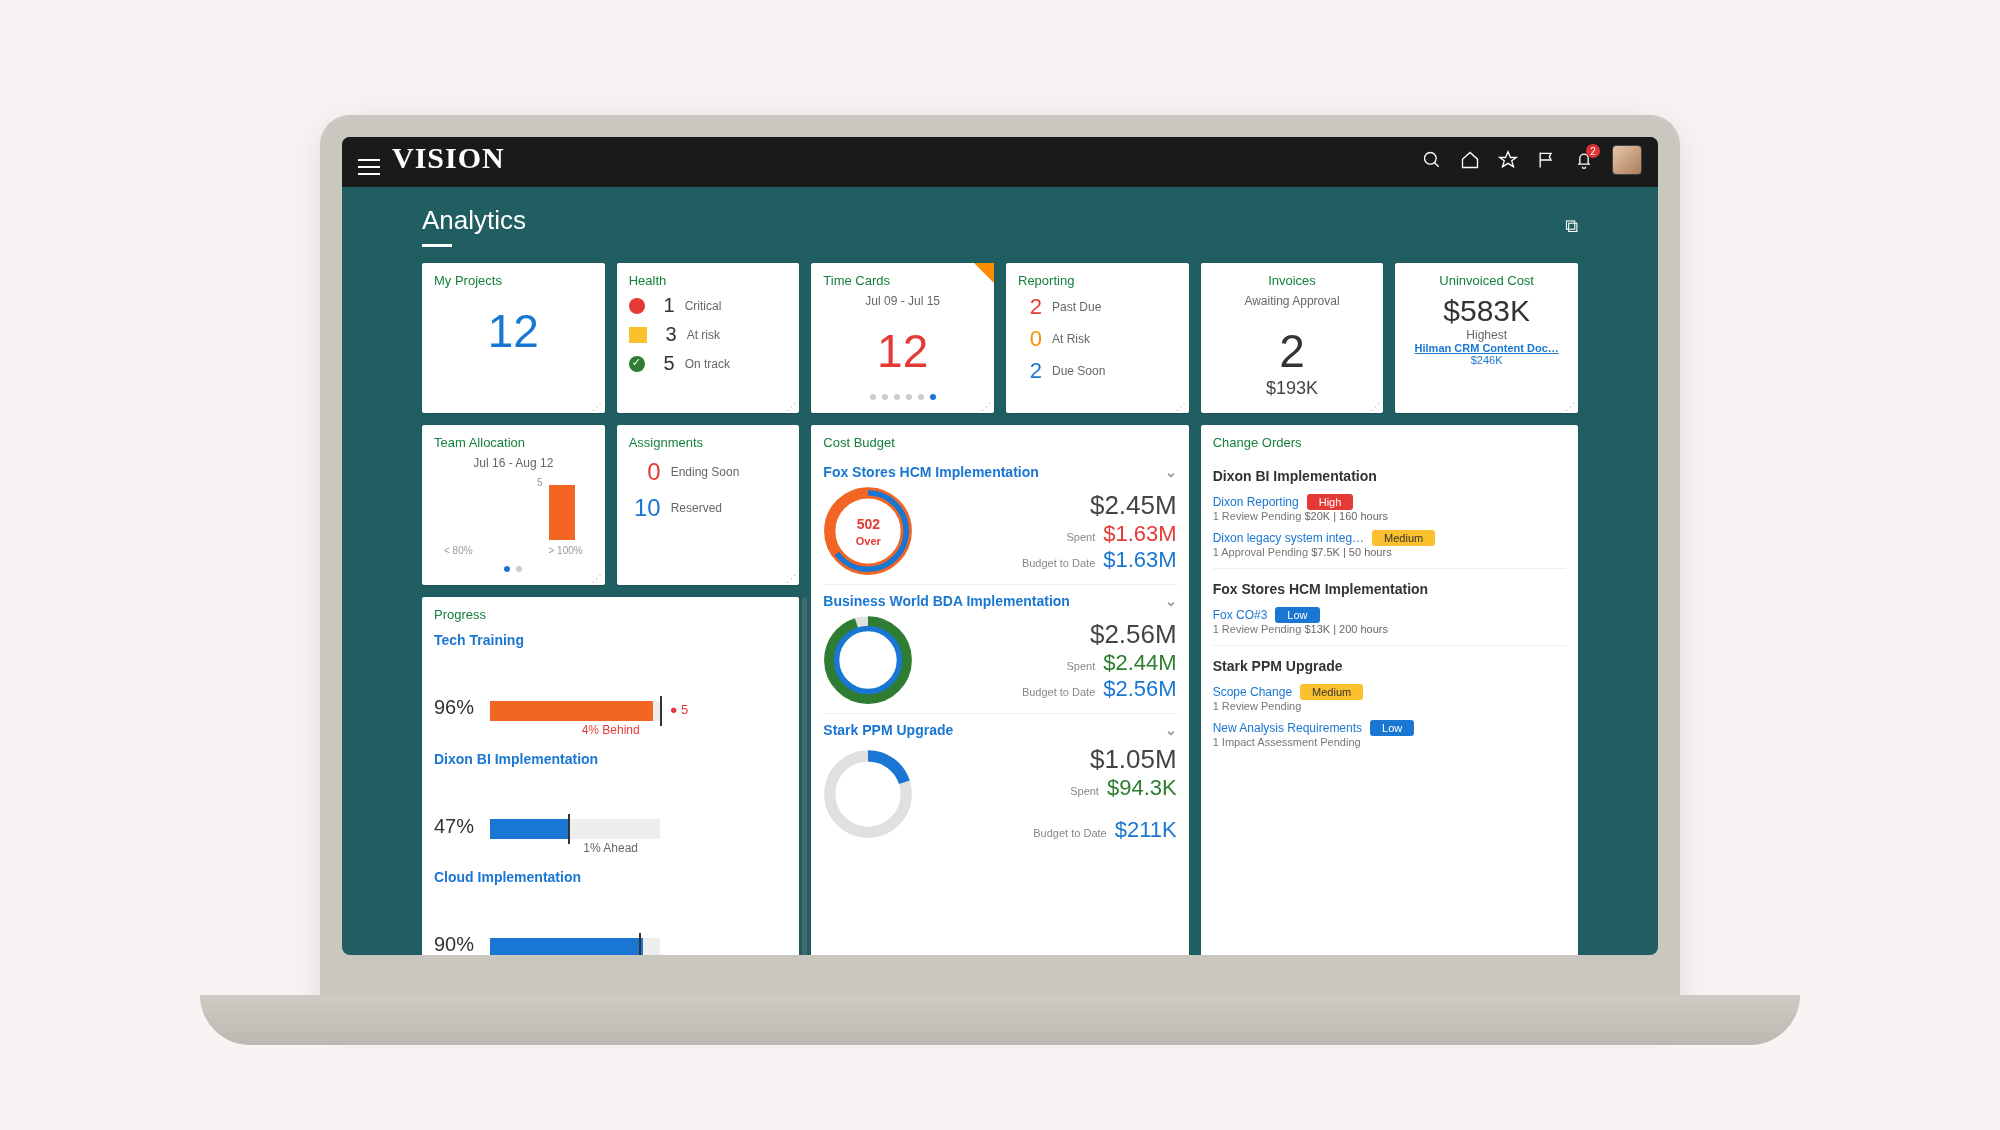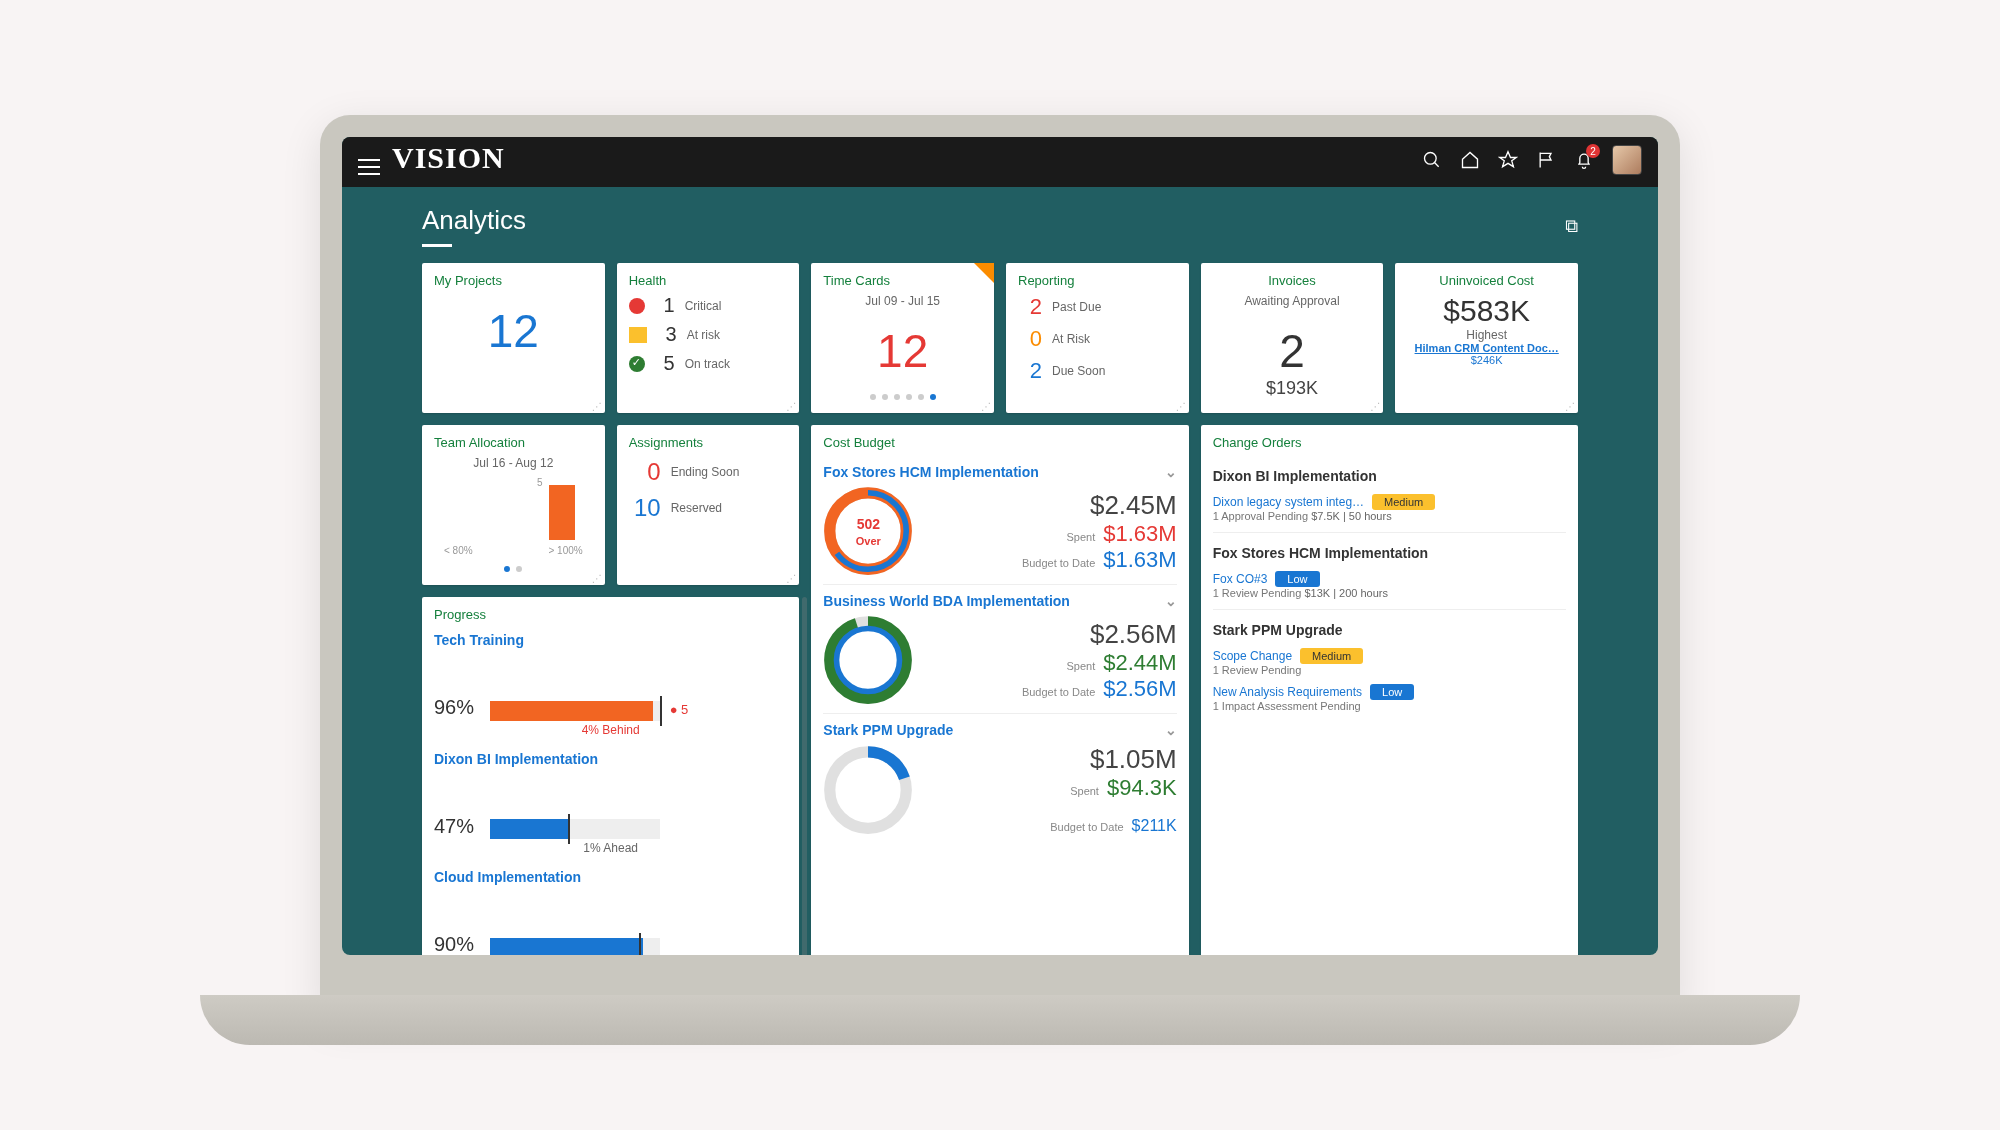--- a/index.html
+++ b/index.html
@@ -366,34 +366,41 @@
        <div class="bstats">
          <div class="row">
                     <span class="big">$1.05M</span>
                   </div>
          <div class="row">
                     <span class="lbl">Spent</span>
            <span style="font-size:22px;color:#2e7d32;">$94.3K</span>
                   </div>
          <div class="row">
                     <span class="lbl">Budget to Date</span>
-           <span style="font-size:16px;color:#1976d2;margin-top:16px;">$211K</span>
+           <span style="font-size:22px;color:#1976d2;margin-top:16px;">$211K</span>
                   </div>
        </div>
      </div>
    </div>
           </div>
         <div class="dragdot">⋰</div>
       </div>
 
       <div class="card orders-card span2" style="grid-row:span 2;">
         <h4>Change Orders</h4>
         <div id="order-groups">
             <div class="ogroup">
       <div class="oproj">Dixon BI Implementation</div>
+      <div class="oitem">
+       <a href="#">Dixon Reporting</a>
+       <span class="pill high">High</span>
+       <div class="osub">1 Review Pending
+         <span class="oright">$20K | 160 hours</span>
+       </div>
+     </div>
               <div class="oitem">
        <a href="#">Dixon legacy system integ…</a>
        <span class="pill med">Medium</span>
        <div class="osub">1 Approval Pending
          <span class="oright">$7.5K | 50 hours</span>
        </div>
      </div>
     </div>
             <div class="ogroup">
       <div class="oproj">Fox Stores HCM Implementation</div>

